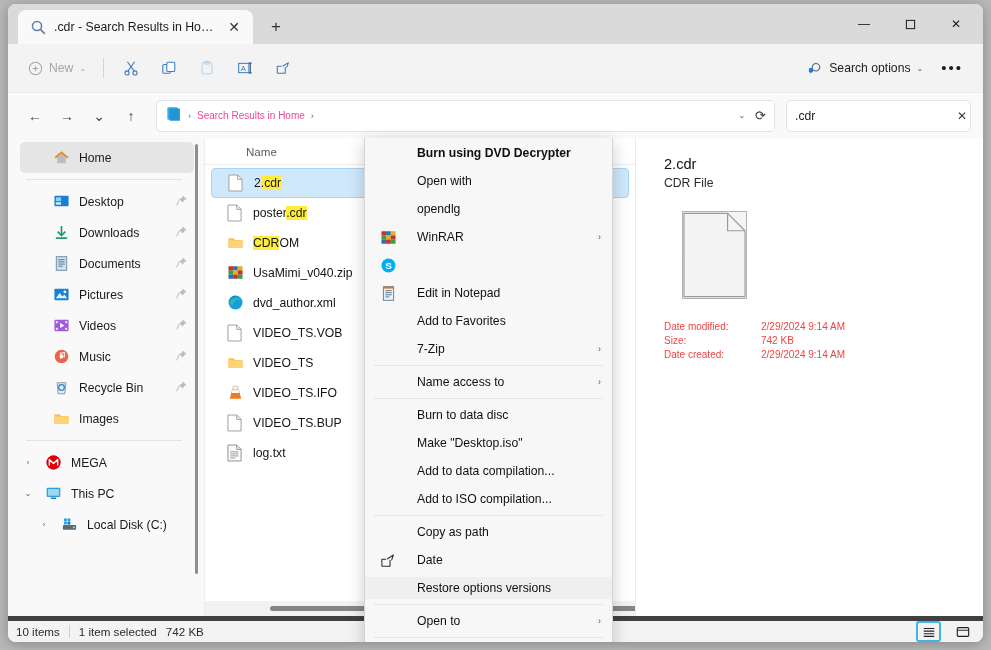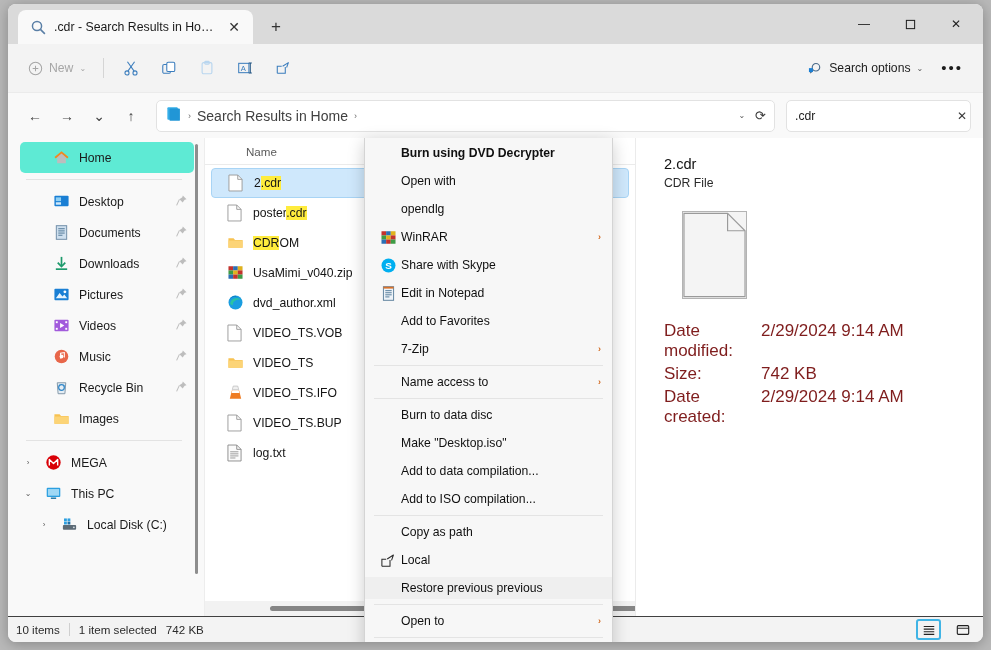--- a/index.html
+++ b/index.html
@@ -79,21 +79,21 @@
   .nav-btn {
     width: 30px; height: 30px; border-radius: 5px;
     display: flex; align-items: center; justify-content: center;
     color: #444; font-size: 14px;
   }
   .addressbar {
     flex: 1 1 auto; height: 32px; margin-left: 8px;
     background: #fff; border: 1px solid #e2e2e2; border-radius: 5px;
     display: flex; align-items: center; padding: 0 8px; gap: 6px;
   }
-  .crumb { font-size: 14px; color: #404040; }
+  .crumb { font-size: 10px; color: #ec4899; }
   .crumb-sep { font-size: 9px; color: #6a6a6a; }
   .ab-right { margin-left: auto; display: flex; align-items: center; gap: 10px; }
   .searchbar {
     width: 185px; height: 32px; margin-left: 9px;
     background: #fff; border: 1px solid #e2e2e2; border-radius: 5px;
     display: flex; align-items: center; padding: 0 8px;
   }
   .searchbar input {
     border: 0; outline: 0; flex: 1 1 auto; font-size: 12.2px;
     font-family: "Liberation Sans", sans-serif; color: #1b1b1b; background: transparent;
@@ -106,21 +106,21 @@
   
   .sidebar {
     width: 196px; flex: 0 0 196px; background: #f9f9f9;
     padding: 4px 0 0 0; position: relative; overflow: hidden;
   }
   .nav-item {
     height: 31px; margin: 0 10px 0 12px; border-radius: 5px;
     display: flex; align-items: center; gap: 9px; padding: 0 6px 0 8px;
     font-size: 12.2px; color: #1a1a1a; position: relative;
   }
-  .nav-item.sel { background: #5eead4; }
+  .nav-item.sel { background: #e5e5e5; }
   .nav-item .ico { width: 17px; height: 17px; flex: 0 0 auto; display: block; }
   .nav-item .lbl { white-space: nowrap; overflow: hidden; text-overflow: ellipsis; }
   .nav-item .pin { margin-left: auto; opacity: .62; }
   .nav-expander {
     width: 16px; flex: 0 0 16px; font-size: 8px; color: #5c5c5c;
     display: flex; align-items: center; justify-content: center;
   }
   .nav-sep { height: 1px; background: #e3e3e3; margin: 6px 22px 6px 18px; }
   .sb-scrollbar {
     position: absolute; left: 187px; top: 6px; width: 3px; height: 430px;
@@ -157,27 +157,27 @@
   .details {
     width: 348px; flex: 0 0 348px; background: #ffffff;
     border-left: 1px solid #ebebeb; padding: 18px 20px 0 28px;
   }
   .d-title { font-size: 14.6px; color: #111; margin-bottom: 4px; }
   .d-sub { font-size: 12.2px; color: #2a2a2a; }
   .d-thumb {
     width: 65px; height: 88px; margin: 21px 0 22px 18px;
     background: #f4f4f4; border: 1px solid #b3b3b3;
   }
-  .d-table { font-size: 17px; color: #7f1d1d; border-spacing: 0; }
+  .d-table { font-size: 10px; color: #ef4444; border-spacing: 0; }
   .d-table td { padding: 0 0 3px 0; vertical-align: top; }
   .d-table td.k { width: 97px; }
 
   
   .statusbar {
-    height: 26px; background: #f3f3f3; border-top: 1px solid #404040;
+    height: 26px; background: #f3f3f3; border-top: 5px solid #404040;
     display: flex; align-items: center; padding: 0 8px; flex: 0 0 auto;
     font-size: 11.6px; color: #2b2b2b; gap: 9px;
   }
   .st-sep { width: 1px; height: 13px; background: #cfcfcf; }
   .st-spacer { flex: 1 1 auto; }
   .viewbtn {
     width: 25px; height: 21px; border-radius: 3px;
     display: flex; align-items: center; justify-content: center;
   }
   .viewbtn.active { border: 2px solid #40b4e5; }
@@ -189,21 +189,21 @@
     border-top: 0; box-shadow: 0 4px 16px rgba(0,0,0,.20);
     z-index: 50; padding: 4px 0 0 0;
   }
   .mi {
     height: 22px; display: flex; align-items: center;
     padding: 0 11px 0 10px; font-size: 12.2px; color: #101010; gap: 0;
   }
   .mi.hl-item { background: #efefef; }
   .mi.bold { font-weight: bold; }
   .mi .mi-ico { width: 26px; flex: 0 0 26px; display: flex; align-items: center; justify-content: center; }
-  .mi .mi-lbl { flex: 1 1 auto; white-space: nowrap; }
+  .mi .mi-lbl { flex: 1 1 auto; white-space: nowrap; margin-left: 16px; }
   .mi .mi-arrow { font-size: 9px; color: #d26a20; font-weight: bold; }
   .mi-sep { height: 1px; background: #e4e4e4; margin: 5px 9px; }
   .gap { height: 6px; }
 </style>
 </head>
 <body>
 
 <div class="desktop">
 <div class="window">
 
@@ -342,40 +342,40 @@
                 </svg></span>
               <span class="lbl">Desktop</span>
               <span class="pin"><svg viewBox="0 0 16 16" width="13" height="13">
                   <path d="M9.6 1.8 L14.2 6.4 L11.9 7 L9.4 10.6 L5.4 6.6 L9 4.1 Z" fill="#9a9a9a"></path>
                   <line x1="5.4" y1="6.6" x2="2" y2="14" stroke="#9a9a9a" stroke-width="1.3"></line>
                 </svg></span>
             </div>
             <div class="nav-item">
               <span class="nav-expander"></span>
               <span class="ico"><svg viewBox="0 0 18 18" width="17" height="17">
+                  <line x1="9" y1="2" x2="9" y2="11.5" stroke="#1d9a6c" stroke-width="1.8"></line>
+                  <path d="M5 8 L9 12.3 L13 8" fill="none" stroke="#1d9a6c" stroke-width="1.8"></path>
+                  <line x1="3" y1="15" x2="15" y2="15" stroke="#1d9a6c" stroke-width="1.8"></line>
+                </svg></span>
+              <span class="lbl">Downloads</span>
+              <span class="pin"><svg viewBox="0 0 16 16" width="13" height="13">
+                  <path d="M9.6 1.8 L14.2 6.4 L11.9 7 L9.4 10.6 L5.4 6.6 L9 4.1 Z" fill="#9a9a9a"></path>
+                  <line x1="5.4" y1="6.6" x2="2" y2="14" stroke="#9a9a9a" stroke-width="1.3"></line>
+                </svg></span>
+            </div>
+            <div class="nav-item">
+              <span class="nav-expander"></span>
+              <span class="ico"><svg viewBox="0 0 18 18" width="17" height="17">
                   <rect x="3.5" y="1.8" width="11" height="14.4" fill="#cfe0ef" stroke="#6d8ba6" stroke-width="1"></rect>
                   <line x1="5.6" y1="5" x2="12.4" y2="5" stroke="#4e7695" stroke-width="1"></line>
                   <line x1="5.6" y1="7.3" x2="12.4" y2="7.3" stroke="#4e7695" stroke-width="1"></line>
                   <line x1="5.6" y1="9.6" x2="12.4" y2="9.6" stroke="#4e7695" stroke-width="1"></line>
                   <line x1="5.6" y1="11.9" x2="10" y2="11.9" stroke="#4e7695" stroke-width="1"></line>
                 </svg></span>
               <span class="lbl">Documents</span>
-              <span class="pin"><svg viewBox="0 0 16 16" width="13" height="13">
-                  <path d="M9.6 1.8 L14.2 6.4 L11.9 7 L9.4 10.6 L5.4 6.6 L9 4.1 Z" fill="#9a9a9a"></path>
-                  <line x1="5.4" y1="6.6" x2="2" y2="14" stroke="#9a9a9a" stroke-width="1.3"></line>
-                </svg></span>
-            </div>
-            <div class="nav-item">
-              <span class="nav-expander"></span>
-              <span class="ico"><svg viewBox="0 0 18 18" width="17" height="17">
-                  <line x1="9" y1="2" x2="9" y2="11.5" stroke="#1d9a6c" stroke-width="1.8"></line>
-                  <path d="M5 8 L9 12.3 L13 8" fill="none" stroke="#1d9a6c" stroke-width="1.8"></path>
-                  <line x1="3" y1="15" x2="15" y2="15" stroke="#1d9a6c" stroke-width="1.8"></line>
-                </svg></span>
-              <span class="lbl">Downloads</span>
               <span class="pin"><svg viewBox="0 0 16 16" width="13" height="13">
                   <path d="M9.6 1.8 L14.2 6.4 L11.9 7 L9.4 10.6 L5.4 6.6 L9 4.1 Z" fill="#9a9a9a"></path>
                   <line x1="5.4" y1="6.6" x2="2" y2="14" stroke="#9a9a9a" stroke-width="1.3"></line>
                 </svg></span>
             </div>
             <div class="nav-item">
               <span class="nav-expander"></span>
               <span class="ico"><svg viewBox="0 0 18 18" width="17" height="17">
                   <rect x="1.5" y="3" width="15" height="12" rx="1" fill="#1a7fd4"></rect>
                   <path d="M3 13 L7 7.5 L10 11 L12 9 L15 13 Z" fill="#e8f4fd"></path>
@@ -631,21 +631,20 @@
             <span class="mi-arrow">›</span>
           </div>
           <div class="gap"></div>
           <div class="mi">
             <span class="mi-ico">
               <svg viewBox="0 0 18 18" width="17" height="17">
                 <circle cx="9" cy="9" r="7.4" fill="#00aff0"></circle>
                 <text x="9" y="13" font-size="10.5" fill="#fff" font-family="Liberation Sans" text-anchor="middle" font-weight="bold">S</text>
               </svg>
             </span>
-            <span class="mi-lbl">Share with Skype</span>
           </div>
           <div class="gap"></div>
           <div class="mi">
             <span class="mi-ico">
               <svg viewBox="0 0 18 18" width="17" height="17">
                 <rect x="3.6" y="1.8" width="10.8" height="14.4" fill="#eef3f8" stroke="#5b7f9c" stroke-width="1"></rect>
                 <rect x="3.6" y="1.8" width="10.8" height="2" fill="#d8722a"></rect>
                 <line x1="5.6" y1="6" x2="12.4" y2="6" stroke="#3f6b8c" stroke-width=".9"></line>
                 <line x1="5.6" y1="8.2" x2="12.4" y2="8.2" stroke="#3f6b8c" stroke-width=".9"></line>
                 <line x1="5.6" y1="10.4" x2="12.4" y2="10.4" stroke="#3f6b8c" stroke-width=".9"></line>
@@ -698,26 +697,26 @@
           </div>
           <div class="gap"></div>
           <div class="mi">
             <span class="mi-ico">
               <svg viewBox="0 0 18 18" width="17" height="17">
                 <path d="M2 15 V7.6 H6.6" fill="none" stroke="#2b2b2b" stroke-width="1.1"></path>
                 <path d="M2 15 H10.6 V8.6" fill="none" stroke="#2b2b2b" stroke-width="1.1"></path>
                 <path d="M7.6 7.4 L14.2 3.2 L12.2 8.8" fill="none" stroke="#2b2b2b" stroke-width="1.1" stroke-linejoin="round"></path>
               </svg>
             </span>
-            <span class="mi-lbl">Local</span>
+            <span class="mi-lbl">Date</span>
           </div>
           <div class="gap"></div>
           <div class="mi hl-item">
             <span class="mi-ico"></span>
-            <span class="mi-lbl">Restore previous previous</span>
+            <span class="mi-lbl">Restore options versions</span>
           </div>
           <div class="mi-sep"></div>
           <div class="mi">
             <span class="mi-ico"></span>
             <span class="mi-lbl">Open to</span>
             <span class="mi-arrow">›</span>
           </div>
           <div class="mi-sep"></div>
         </div>
   </div>

